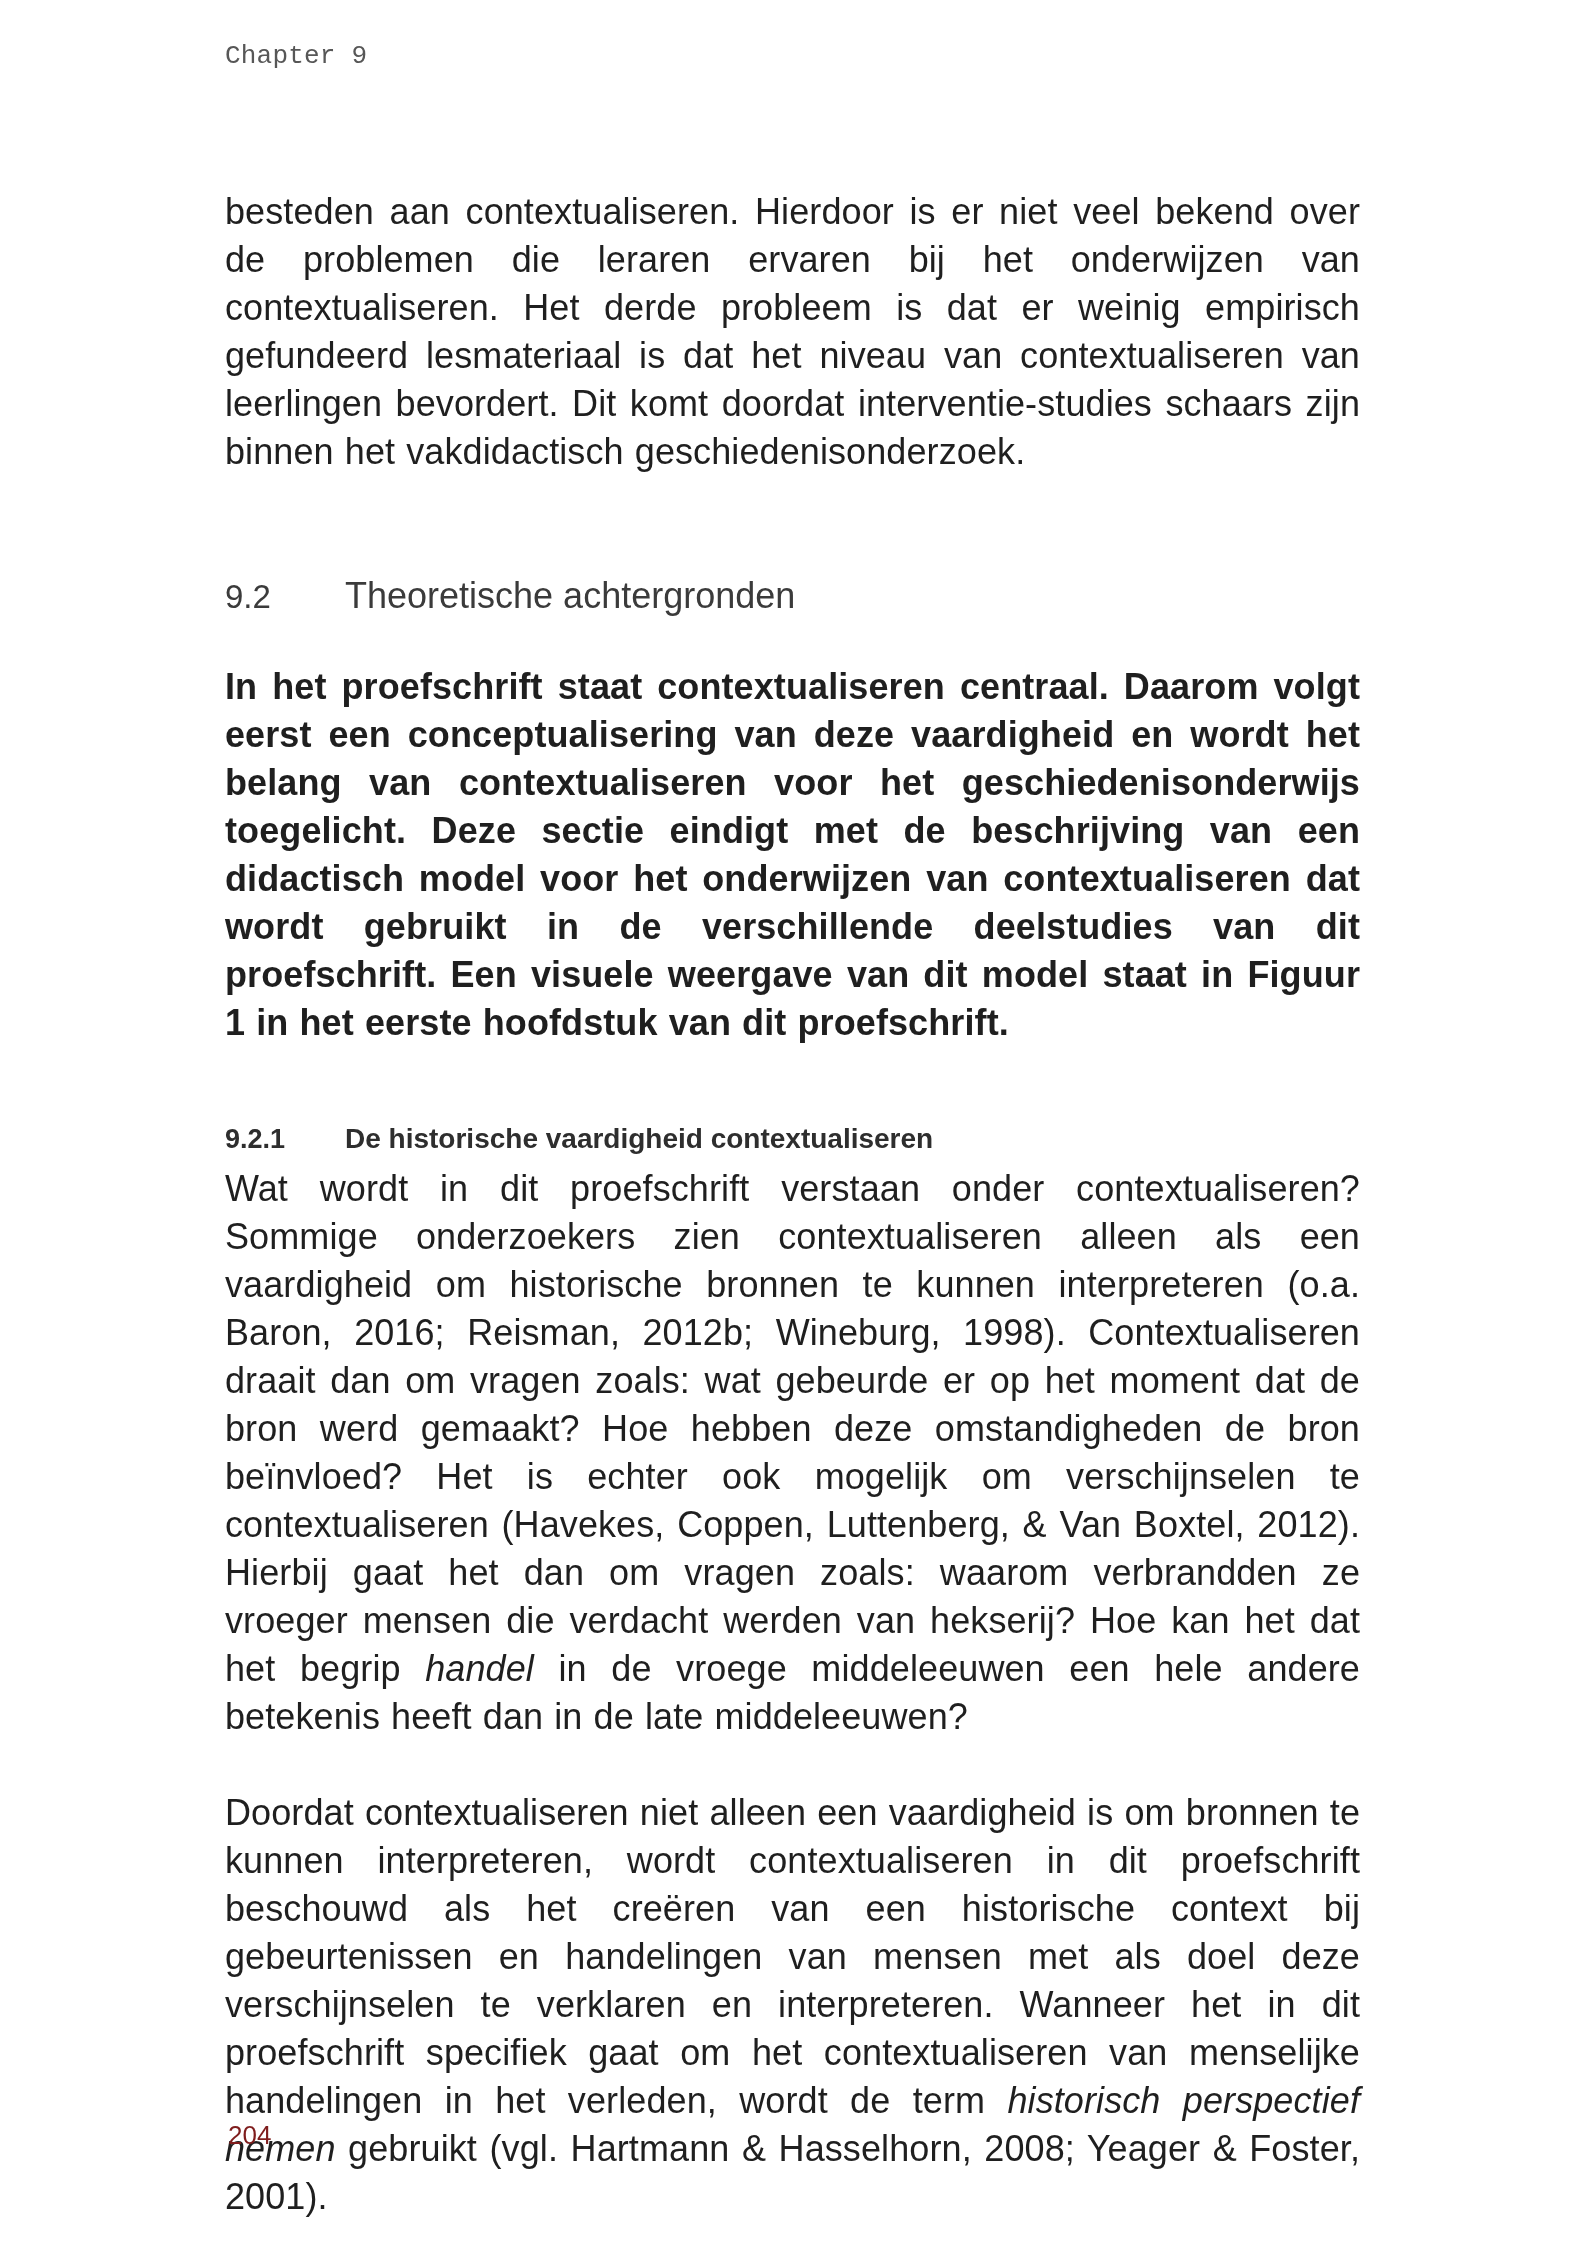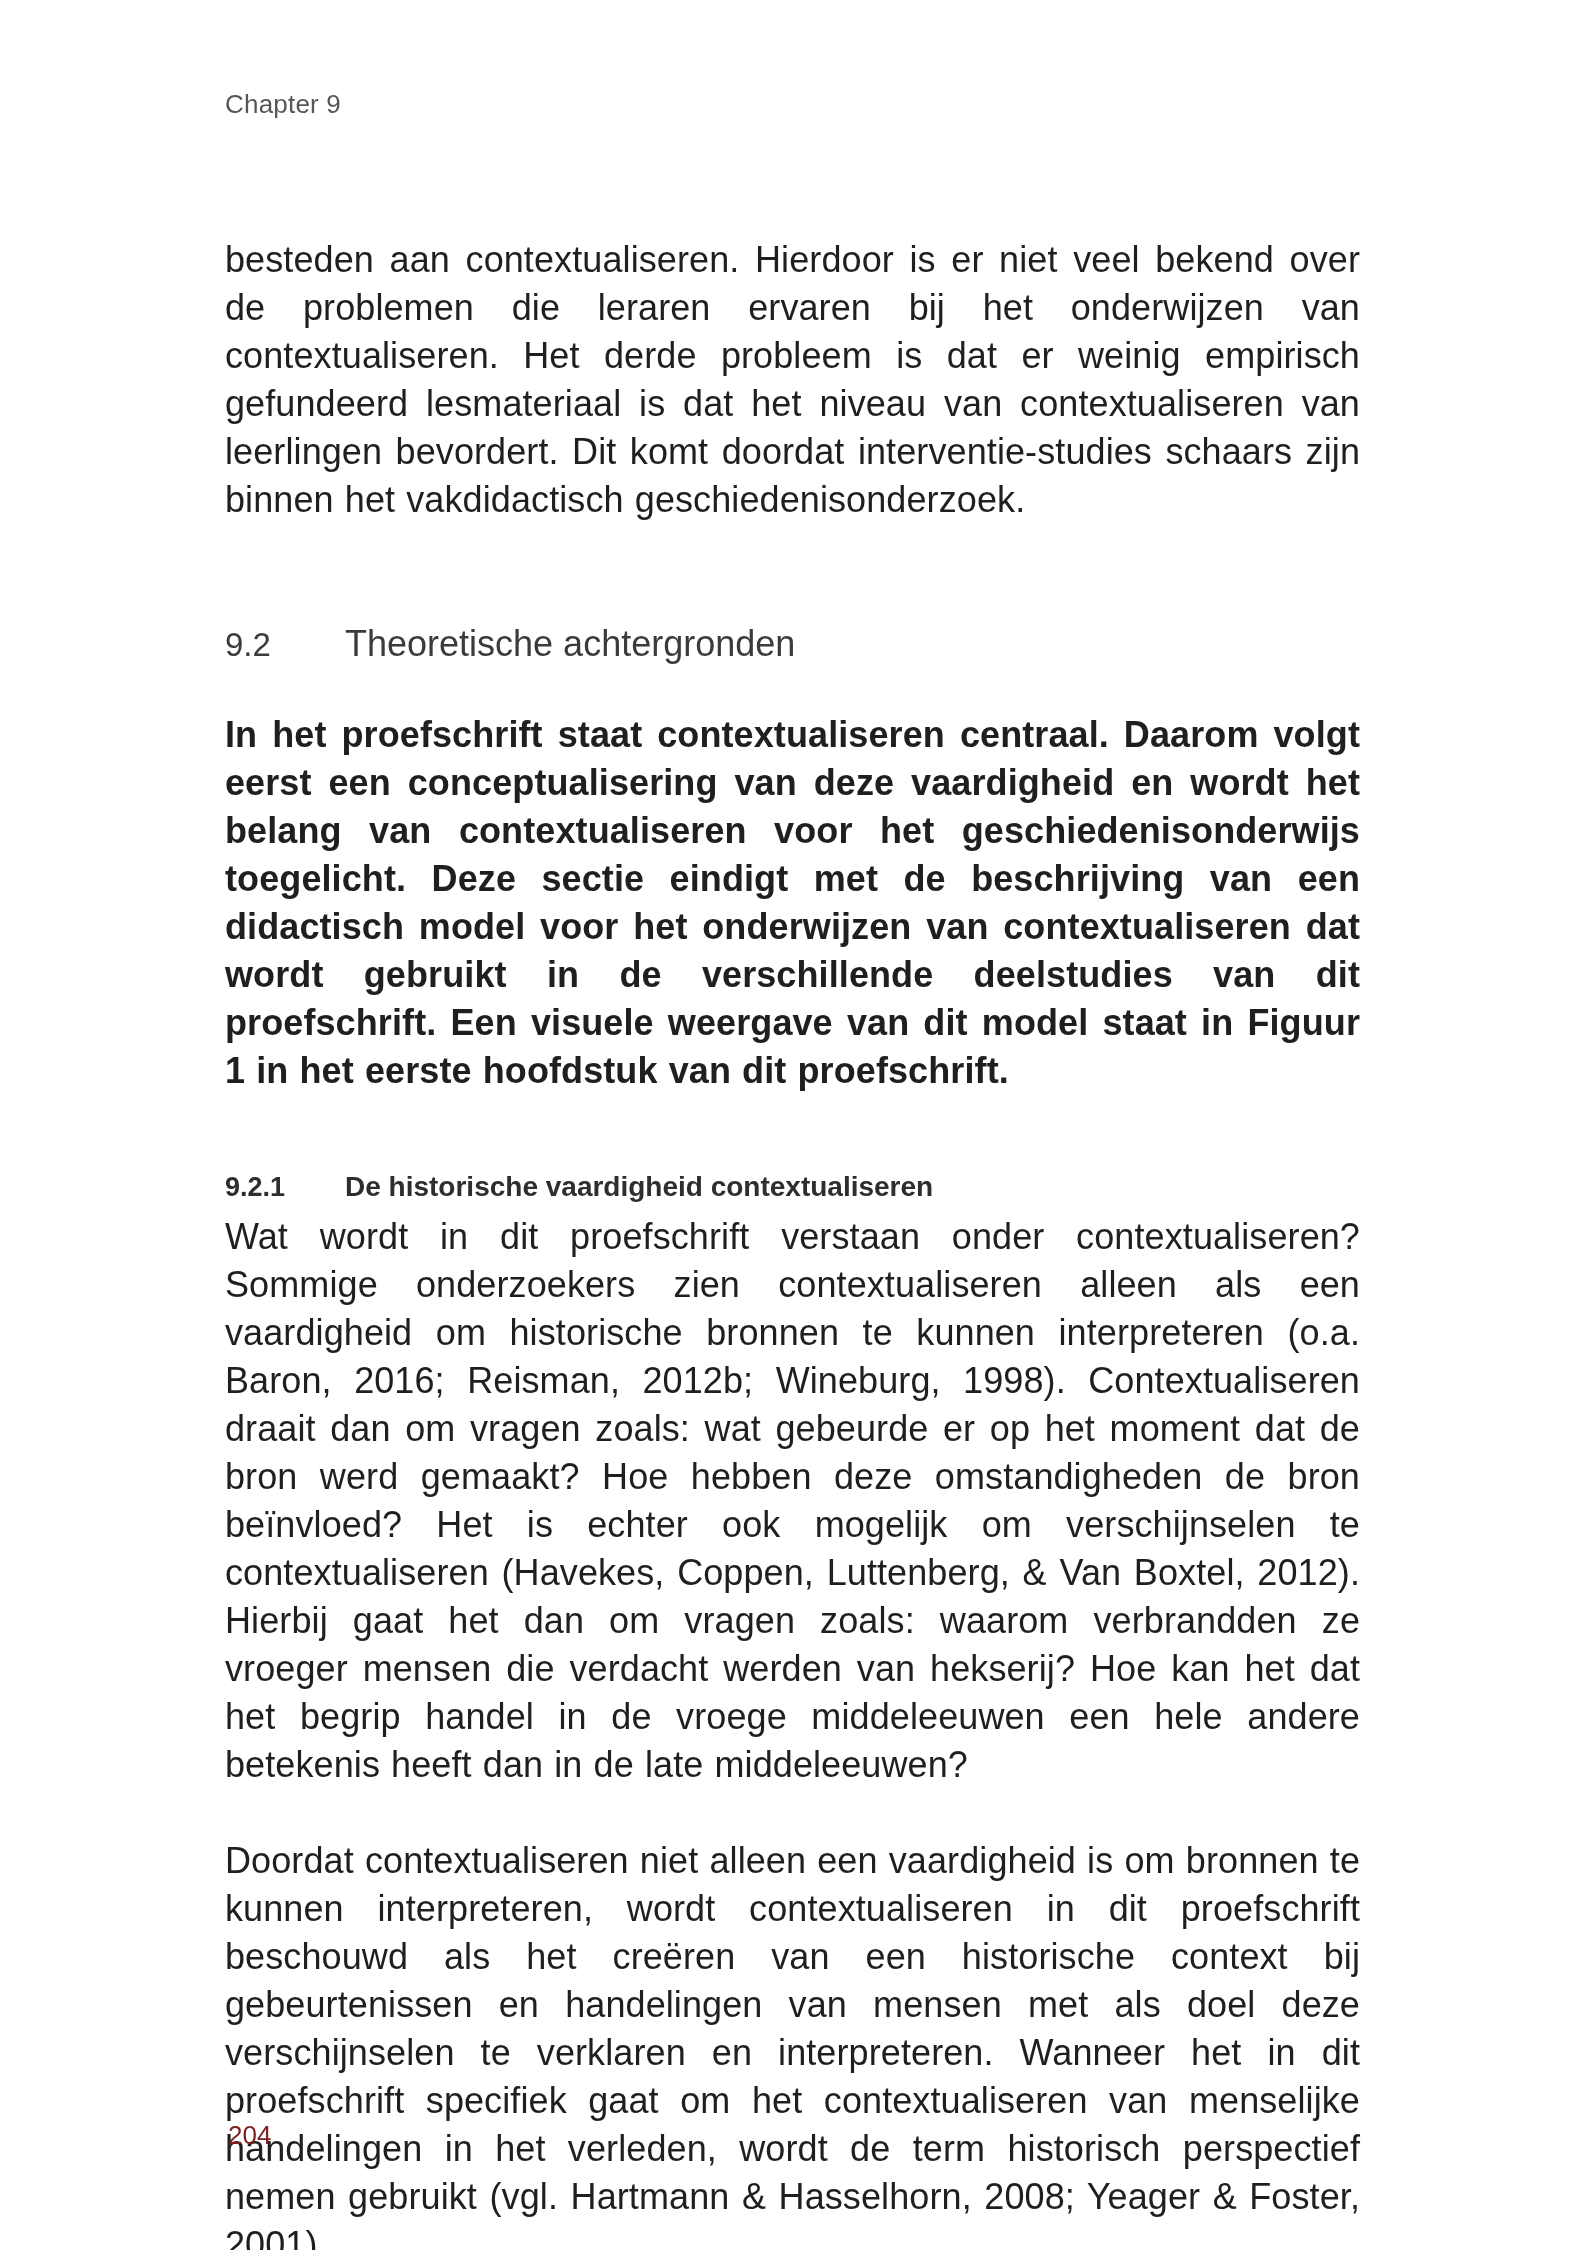--- a/index.html
+++ b/index.html
@@ -13,25 +13,26 @@
     color: #1f1f1f;
     overflow: hidden;
   }
   .content {
     position: absolute;
     left: 225px;
     right: 222px;
     top: 0;
   }
   .running-header {
-    margin-top: 88px;
+    margin-top: 40px;
     font-size: 26px;
     line-height: 32px;
     color: #575757;
     letter-spacing: 0.2px;
+    font-family: Liberation Mono, monospace;
   }
   .body-para {
     font-size: 36px;
     line-height: 48px;
     text-align: justify;
     color: #1f1f1f;
     hyphens: none;
     letter-spacing: 0.1px;
     word-spacing: 1px;
   }
@@ -58,21 +59,21 @@
     font-size: 28px;
     line-height: 40px;
     color: #2e2e2e;
   }
   .subsection-heading .heading-number {
     flex: 0 0 120px;
     font-size: 27px;
   }
   .para3 { margin-top: 6px; }
   .para4 { margin-top: 48px; }
-  .italic { }
+  .italic { font-style: italic; }
   .page-number {
     position: absolute;
     left: 228px;
     top: 2120px;
     font-size: 26px;
     color: #7f1d1d;
   }
 </style>
 </head>
 <body>

